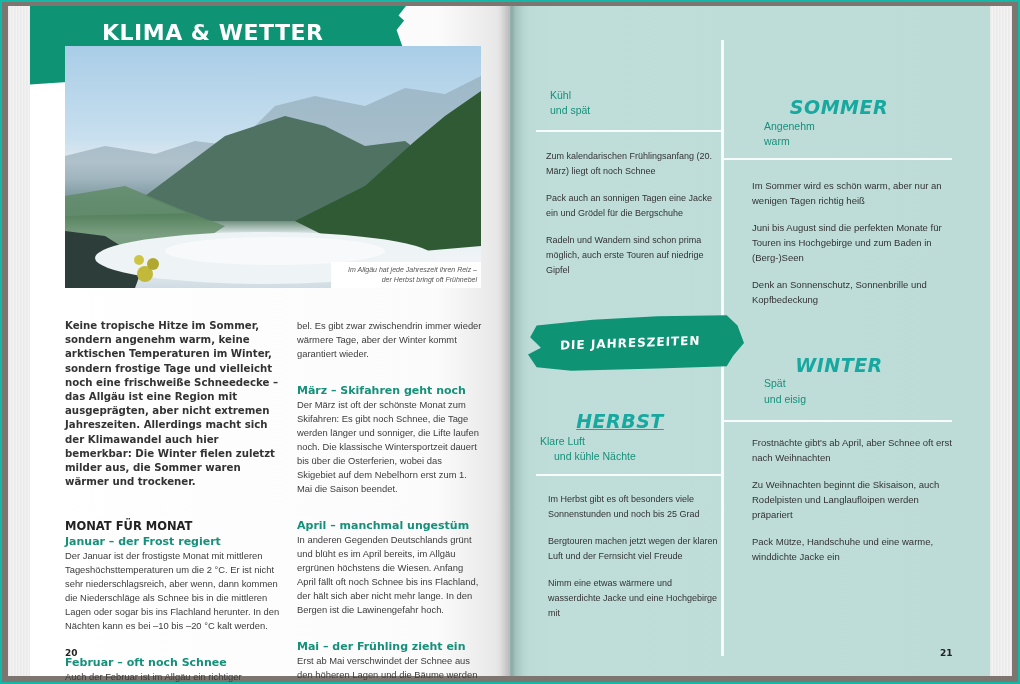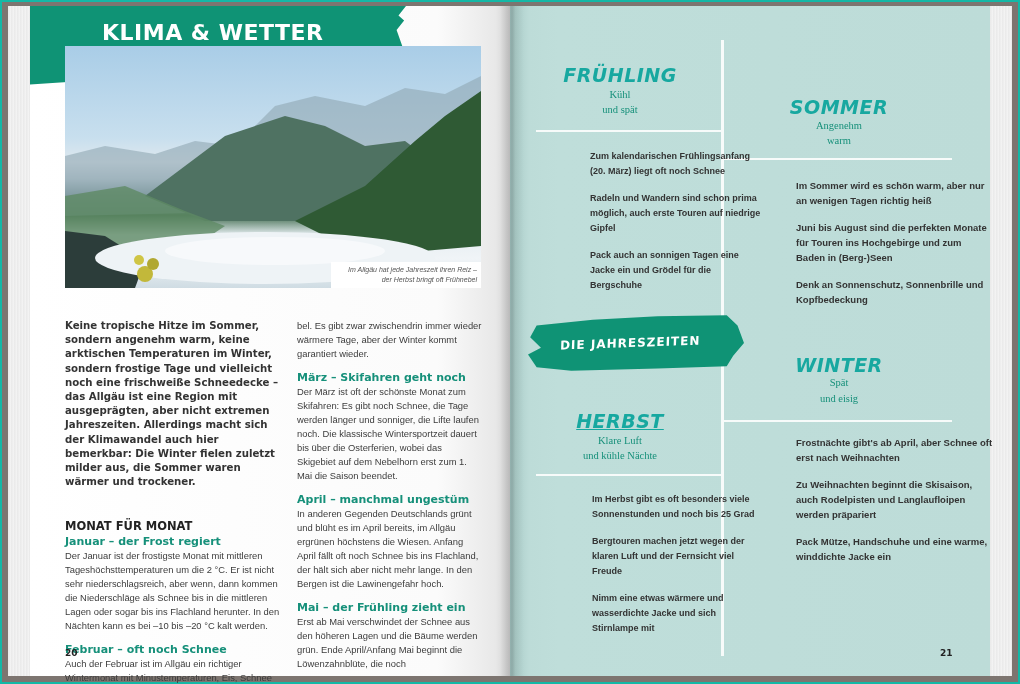--- a/index.html
+++ b/index.html
@@ -37,33 +37,33 @@
   .caption { position: absolute; right: 0; bottom: 0; width: 150px; background: #ffffff; padding: 3px 4px 3px 6px;
     font-size: 7px; font-style: italic; color: #555; line-height: 10px; text-align: right; }
 
   .col { position: absolute; color: #3a3a3a; }
   .col.c1 { left: 35px; top: 313px; width: 217px; }
   .col.c2 { left: 267px; top: 313px; width: 186px; }
   .lead { font-family: "DejaVu Sans", sans-serif; font-size: 10.2px; font-weight: bold; line-height: 14.2px; color: #333; }
   .body-txt { font-family: "Liberation Sans", sans-serif; font-size: 9.4px; line-height: 14px; color: #3c3c3c; }
   .section-h { font-family: "DejaVu Sans", sans-serif; font-size: 11.5px; font-weight: bold; color: #222; margin-top: 30px; }
   .month-h { font-family: "DejaVu Sans", sans-serif; font-size: 11px; font-weight: bold; color: #16907a; margin-top: 2px; line-height: 14px; }
-  .month-h.spaced { margin-top: 10px; }
+  .month-h.spaced { margin-top: 23px; }
   .page-num { position: absolute; bottom: 18px; font-family: "DejaVu Sans", sans-serif; font-size: 9px; font-weight: bold; color: #222; }
   .page-left .page-num { left: 35px; }
   .page-right .page-num { left: 430px; }
 
   
   .line { position: absolute; background: #f7fbfa; }
   .season-title { position: absolute; font-family: "DejaVu Sans", sans-serif; font-weight: bold; font-style: italic;
     color: #17a8a0; font-size: 19px; letter-spacing: 0.5px; text-align: center; }
-  .season-sub { position: absolute; font-family: Liberation Serif, serif; font-size: 10.5px; color: #16907a;
-    text-align: center; line-height: 14px; }
-  .season-list { position: absolute; font-family: "Liberation Sans", sans-serif; font-size: 9.5px; font-weight: bold;
-    color: #333; line-height: 15px; margin-left: 44px; }
+  .season-sub { position: absolute; font-family: Liberation Sans, sans-serif; font-size: 10.5px; color: #16907a;
+    text-align: left; line-height: 14px; }
+  .season-list { position: absolute; font-family: "Liberation Sans", sans-serif; font-size: 9.5px; font-weight: normal;
+    color: #333; line-height: 15px; }
   .season-list p { margin-bottom: 12px; }
   .season-list.narrow { font-size: 9px; line-height: 15px; }
 
   .jz-band { position: absolute; left: 18px; top: 308px; width: 216px; height: 58px; background: #0f9375;
     clip-path: polygon(4% 20%, 30% 10%, 60% 4%, 92% 2%, 97% 20%, 100% 50%, 95% 72%, 92% 90%, 60% 94%, 20% 98%, 4% 92%, 0 70%, 6% 58%, 1% 40%); }
   .jz-text { position: absolute; left: 50px; top: 330px; color: #ffffff; font-family: "DejaVu Sans", sans-serif;
     font-size: 12px; font-weight: bold; letter-spacing: 1px; transform: rotate(-2deg) skewX(-4deg); }
 
   .gutter-shadow { position: absolute; left: 500px; top: 6px; width: 24px; height: 670px;
     background: linear-gradient(90deg, rgba(0,0,0,0) 0%, rgba(0,0,0,0.10) 40%, rgba(0,0,0,0.16) 50%, rgba(0,0,0,0.06) 65%, rgba(0,0,0,0) 100%); }
@@ -123,48 +123,47 @@
   </div>
 
   <div class="page-right">
 
     <div class="line" style="left:211px; top:34px; width:3px; height:616px;"></div>
     <div class="line" style="left:26px; top:124px; width:186px; height:2px;"></div>
     <div class="line" style="left:214px; top:152px; width:228px; height:2px;"></div>
     <div class="line" style="left:214px; top:414px; width:228px; height:2px;"></div>
     <div class="line" style="left:26px; top:468px; width:186px; height:2px;"></div>
 
-    <div class="season-title" style="left:40px; top:58px; width:140px;">FRÜHLING</div>
     <div class="season-sub" style="left:40px; top:82px; width:140px;">Kühl</div>
     <div class="season-sub" style="left:40px; top:97px; width:140px;">und spät</div>
     <div class="season-list narrow" style="left:36px; top:143px; width:175px;">
       <p>Zum kalendarischen Frühlingsanfang (20. März) liegt oft noch Schnee</p>
+      <p>Pack auch an sonnigen Tagen eine Jacke ein und Grödel für die Bergschuhe</p>
       <p>Radeln und Wandern sind schon prima möglich, auch erste Touren auf niedrige Gipfel</p>
-      <p>Pack auch an sonnigen Tagen eine Jacke ein und Grödel für die Bergschuhe</p>
     </div>
 
     <div class="season-title" style="left:254px; top:90px; width:150px;">SOMMER</div>
     <div class="season-sub" style="left:254px; top:113px; width:150px;">Angenehm</div>
     <div class="season-sub" style="left:254px; top:128px; width:150px;">warm</div>
     <div class="season-list" style="left:242px; top:172px; width:195px;">
       <p>Im Sommer wird es schön warm, aber nur an wenigen Tagen richtig heiß</p>
       <p>Juni bis August sind die perfekten Monate für Touren ins Hochgebirge und zum Baden in (Berg-)Seen</p>
       <p>Denk an Sonnenschutz, Sonnenbrille und  Kopfbedeckung</p>
     </div>
 
     <div class="jz-band"></div>
     <div class="jz-text">DIE JAHRESZEITEN</div>
 
     <div class="season-title" style="left:40px; top:404px; width:140px;text-decoration:underline;">HERBST</div>
     <div class="season-sub" style="left:30px; top:428px; width:160px;">Klare Luft</div>
-    <div class="season-sub" style="left:30px; top:443px; width:160px;">und kühle Nächte</div>
+    <div class="season-sub" style="left:44px; top:443px; width:160px;">und kühle Nächte</div>
     <div class="season-list narrow" style="left:38px; top:486px; width:170px;">
       <p>Im Herbst gibt es oft besonders viele Sonnenstunden und noch bis 25 Grad</p>
       <p>Bergtouren machen jetzt wegen der klaren Luft und der Fernsicht viel Freude</p>
-      <p>Nimm eine etwas wärmere und wasserdichte Jacke und sich Stirnlampe mit</p>
+      <p>Nimm eine etwas wärmere und wasserdichte Jacke und eine Hochgebirge mit</p>
     </div>
 
     <div class="season-title" style="left:254px; top:348px; width:150px;">WINTER</div>
     <div class="season-sub" style="left:254px; top:370px; width:150px;">Spät</div>
     <div class="season-sub" style="left:254px; top:386px; width:150px;">und eisig</div>
     <div class="season-list" style="left:242px; top:429px; width:200px;">
       <p>Frostnächte gibt's ab April, aber Schnee oft erst nach Weihnachten</p>
       <p>Zu Weihnachten beginnt die Skisaison, auch Rodelpisten und Langlaufloipen werden präpariert</p>
       <p>Pack Mütze, Handschuhe und eine warme, winddichte Jacke ein</p>
     </div>

